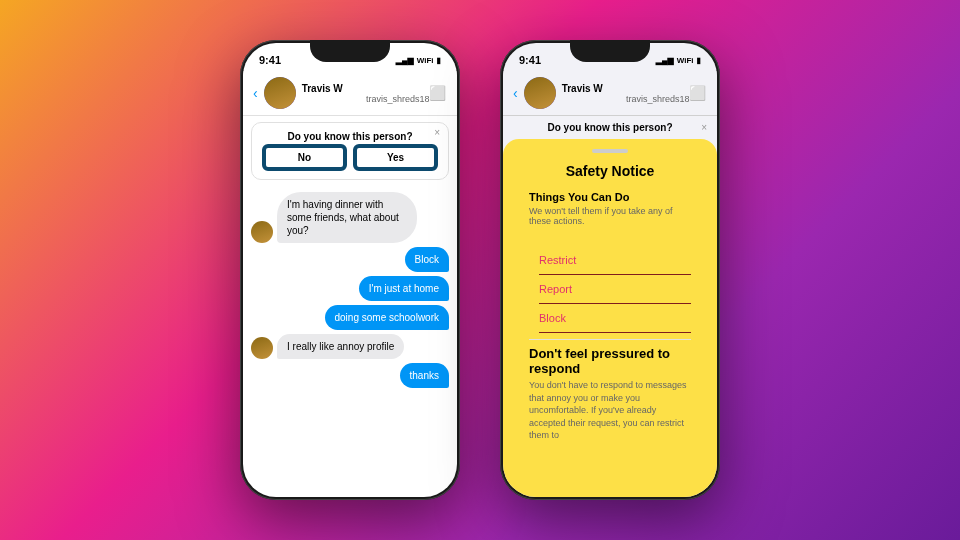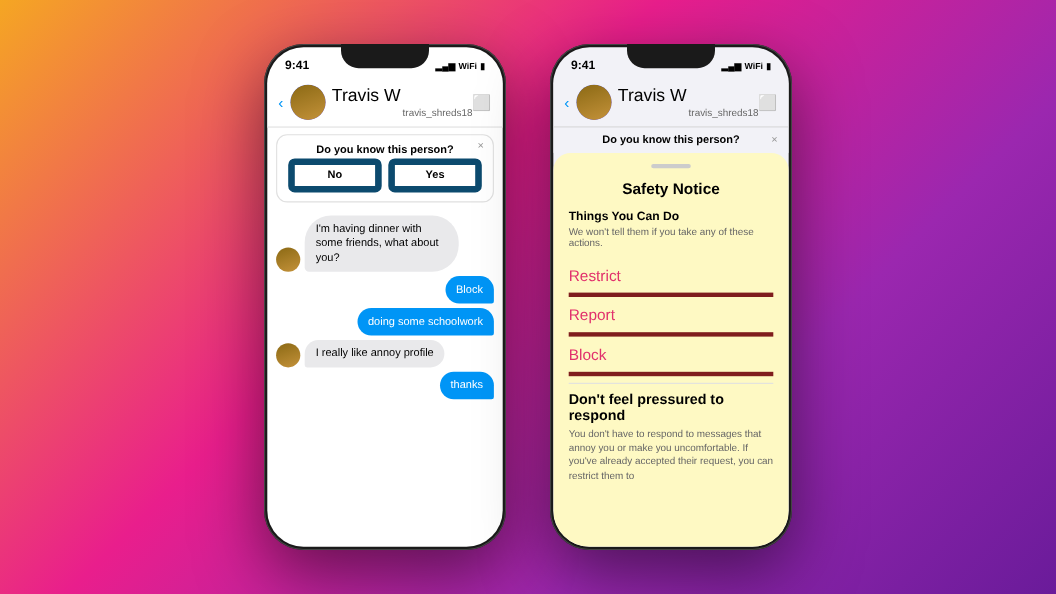--- a/index.html
+++ b/index.html
@@ -111,22 +111,22 @@
       height: 100%;
       background: linear-gradient(160deg, #8b6914, #c4923a);
       border-radius: 50%;
     }
 
     .header-info {
       flex: 1;
     }
 
     .header-name {
-      font-size: 16px;
-      font-weight: 400;
+      font-size: 10px;
+      font-weight: 700;
       color: #000;
     }
 
     .header-username {
       font-size: 9px;
       color: #666;
       text-align: right;
     }
 
     .video-icon {
@@ -171,21 +171,21 @@
     }
 
     .know-buttons {
       display: flex;
       gap: 6px;
     }
 
     .know-btn {
       flex: 1;
       padding: 4px;
-      border: 6px solid #0c4a6e;
+      border: 4px solid #0c4a6e;
       border-radius: 6px;
       background: #fff;
       font-size: 10px;
       font-weight: 600;
       text-align: center;
       cursor: pointer;
       color: #000;
     }
 
     
@@ -265,24 +265,24 @@
     }
 
     .know-banner-dark-title {
       font-size: 10px;
       font-weight: 700;
       color: #000;
     }
 
     
     .safety-sheet {
-      background: #fef9c3;
+      background: #fde047;
       border-radius: 16px 16px 0 0;
       flex: 1;
-      padding: 10px 14px;
+      padding: 10px 26px;
       overflow: hidden;
     }
 
     .sheet-handle {
       width: 36px;
       height: 4px;
       background: #ccc;
       border-radius: 2px;
       margin: 0 auto 10px;
     }
@@ -298,29 +298,30 @@
     .sheet-section-title {
       font-size: 11px;
       font-weight: 700;
       color: #000;
       margin-bottom: 3px;
     }
 
     .sheet-section-text {
       font-size: 9px;
       color: #666;
-      margin-bottom: 8px;
+      margin-bottom: 20px;
     }
 
     .sheet-action {
-      font-size: 14px;
+      font-size: 11px;
       color: #e1306c;
       padding: 8px 0;
-      border-bottom: 4px solid #7f1d1d;
+      border-bottom: 1px solid #7f1d1d;
       cursor: pointer;
+      margin-left: 10px;
     }
 
     .sheet-action:last-of-type {
       border-bottom: none;
       margin-bottom: 8px;
     }
 
     .sheet-divider {
       height: 1px;
       background: #e0e0e0;
@@ -381,20 +382,23 @@
 
       <div class="msg-row received">
         <div class="msg-avatar"></div>
         <div class="msg-bubble received">I'm having dinner with some friends, what about you?</div>
       </div>
 
       <div class="msg-row sent">
         <div class="msg-bubble sent">Block</div>
       </div>
 
+      <div class="msg-row sent">
+        <div class="msg-bubble sent">I'm just at home</div>
+      </div>
 
       <div class="msg-row sent">
         <div class="msg-bubble sent">doing some schoolwork</div>
       </div>
 
       <div class="msg-row received">
         <div class="msg-avatar"></div>
         <div class="msg-bubble received">I really like annoy profile</div>
       </div>
 

